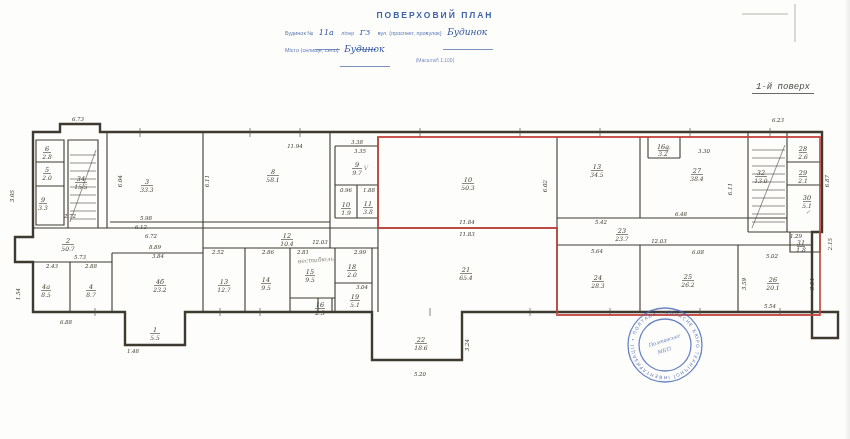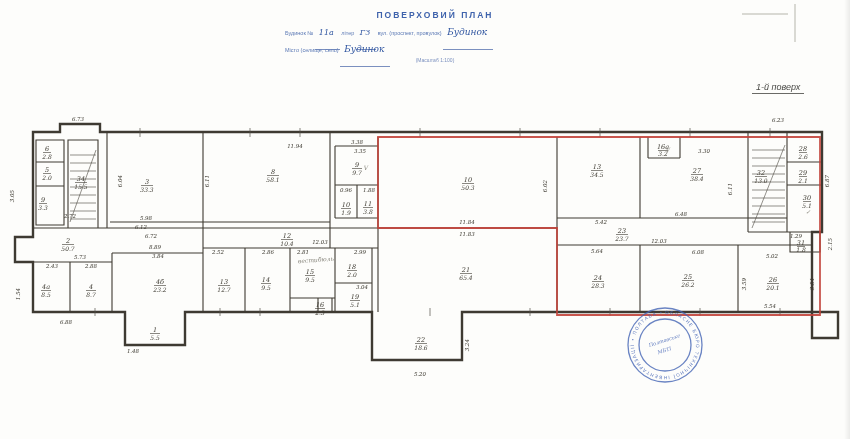--- a/index.html
+++ b/index.html
@@ -9,21 +9,21 @@
         background:linear-gradient(to right,rgba(0,0,0,0),rgba(0,0,0,0.07));}
   
   .hdr{position:absolute;left:285px;top:10px;width:300px;color:#3f63ac;}
   .hdr-title{width:100%;text-align:center;font-size:8.5px;font-weight:bold;letter-spacing:2px;
         color:#3f63ac;}
   .hdr-row{margin-top:7px;font-size:5.5px;color:#5b79b5;white-space:nowrap;}
   .hw{font-family:"DejaVu Serif",serif;font-style:italic;font-size:9px;color:#2f55a0;
         border-bottom:1px solid #7b90bf;padding:0 6px 12px 4px;}
   .hw-sm{font-size:8px;}
   .hdr-scale{margin-top:3px;text-align:center;font-size:5px;color:#7b90bf;}
-  .floor-note{position:absolute;left:752px;top:82px;font-family:Liberation Sans, sans-serif;
+  .floor-note{position:absolute;left:752px;top:82px;font-family:Liberation Mono, monospace;
         font-style:italic;font-size:9px;color:#4a4a46;border-bottom:1px solid #6a6a66;
         padding:0 4px 1px 4px;}
   
   svg{position:absolute;left:0;top:0;}
   .wall-outer{fill:none;stroke:#3e3a32;stroke-width:2.4;}
   .wall-inner{fill:none;stroke:#3e3a32;stroke-width:1.1;}
   .wall-thin{fill:none;stroke:#55514a;stroke-width:0.7;}
   .red-line{fill:none;stroke:#c2423a;stroke-width:1.8;opacity:0.9;}
   .stair{fill:none;stroke:#4a463e;stroke-width:0.6;}
   text{font-family:"DejaVu Serif",serif;font-style:italic;fill:#3c3930;text-anchor:middle;}

